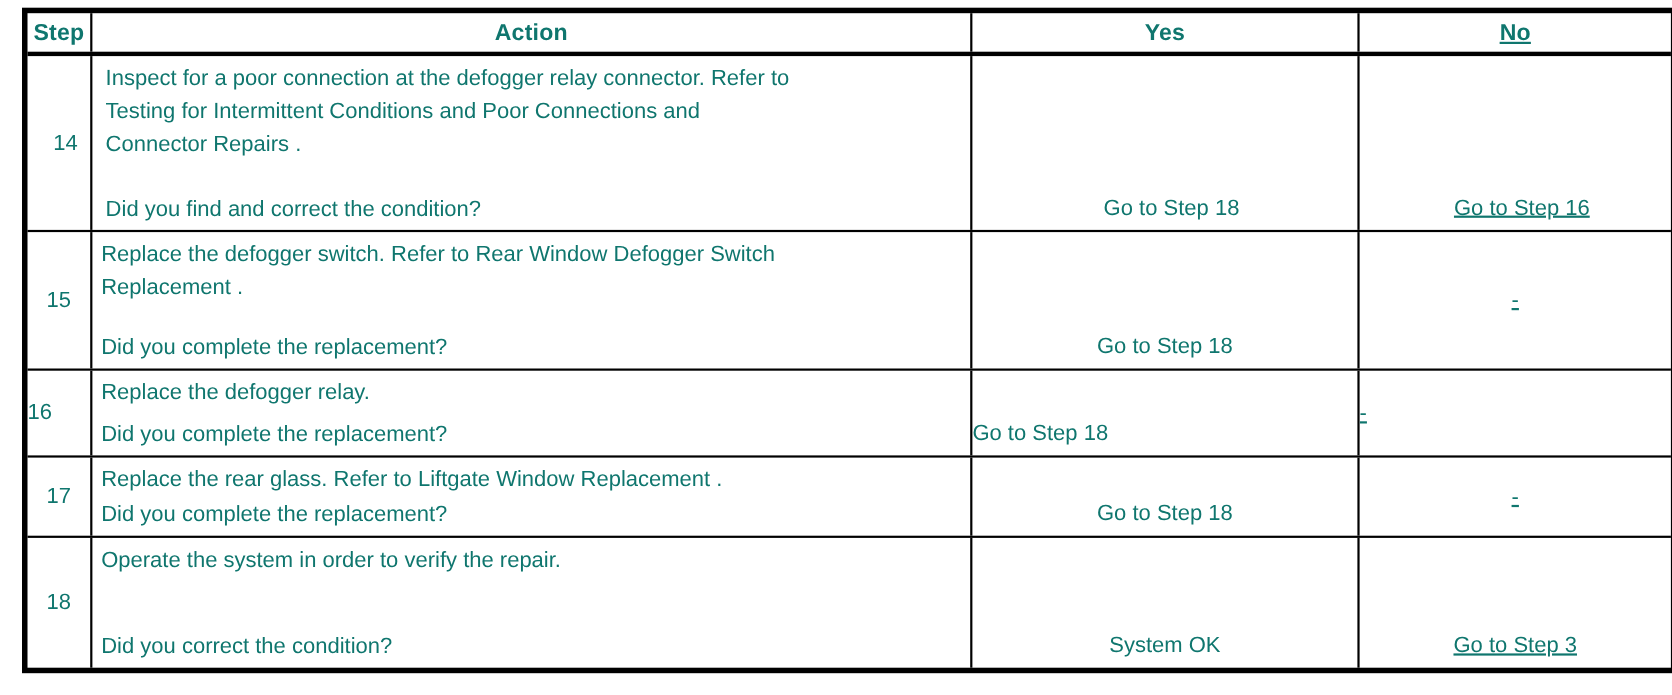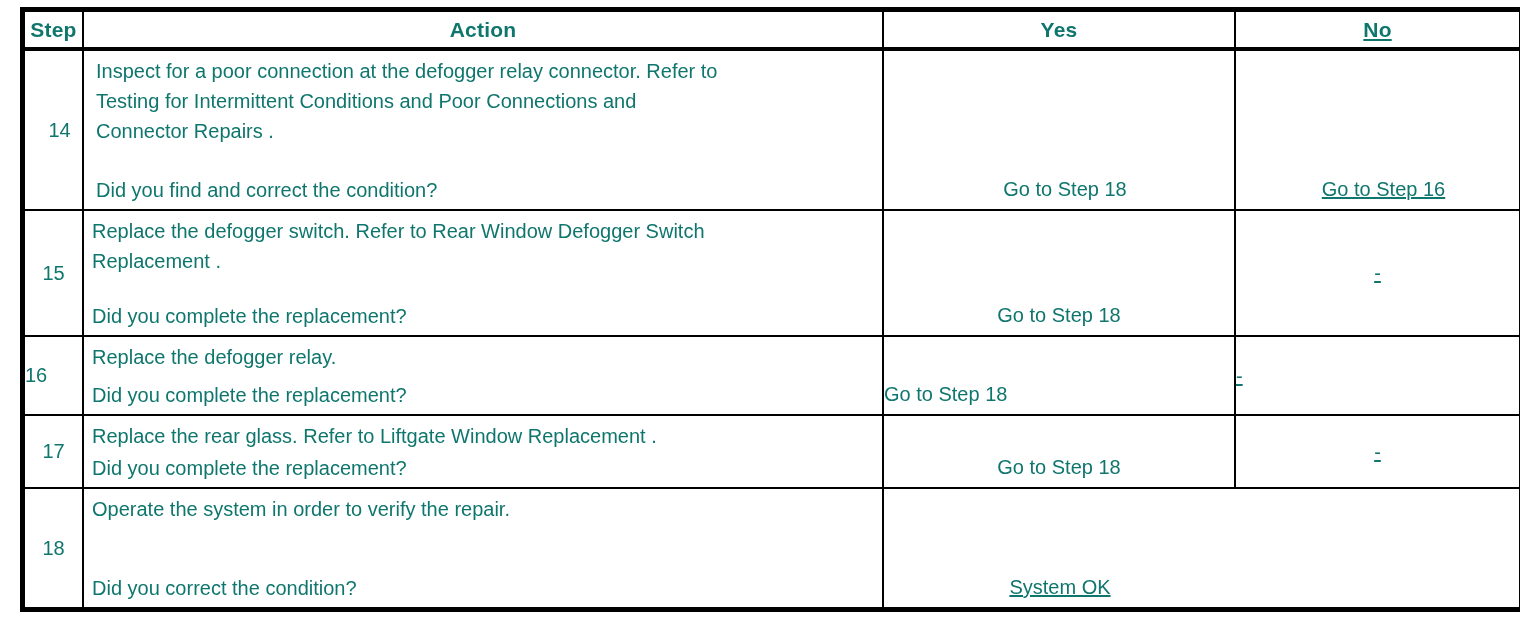--- a/index.html
+++ b/index.html
@@ -139,15 +139,16 @@
     <div class="cell no-cell center-dash">-</div>
   </div>
 
   <div class="grid-row row-18">
     <div class="cell step-cell">18</div>
     <div class="cell action-cell">
       <div class="action-desc">Operate the system in order to verify the repair.</div>
       <div class="action-question">Did you correct the condition?</div>
     </div>
     <div class="cell yes-cell">System OK</div>
+    <div class="cell no-cell">Go to Step 3</div>
   </div>
 
 </div>
 
 </body></html>

